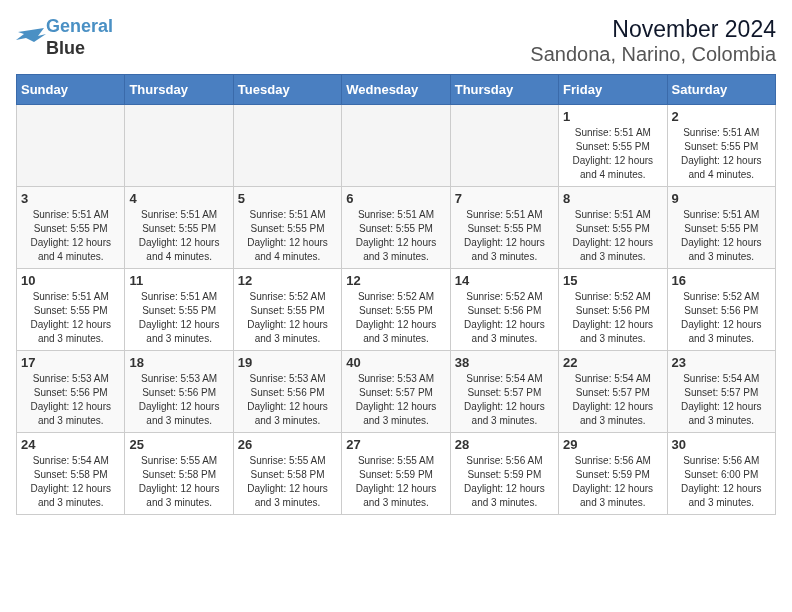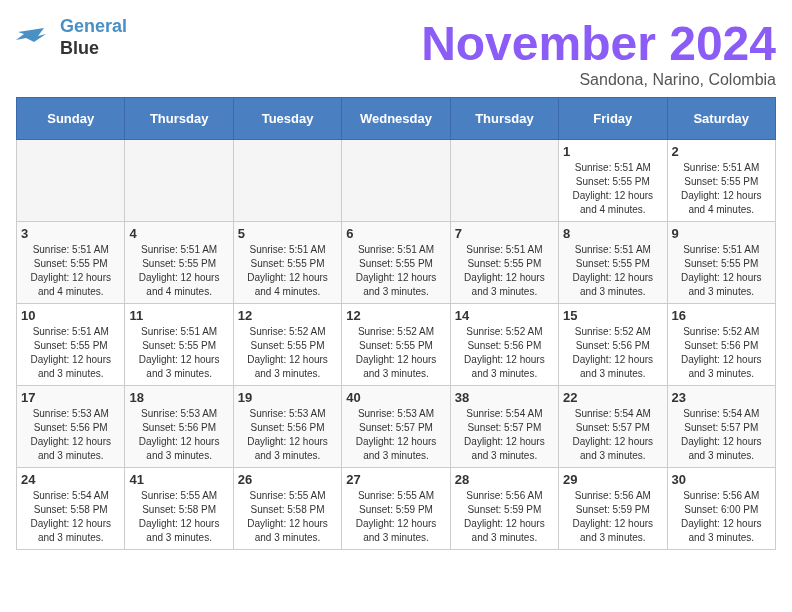--- a/index.html
+++ b/index.html
@@ -12,59 +12,59 @@
     }
     .header-area {
       display: flex;
       justify-content: space-between;
       align-items: flex-start;
       margin-bottom: 8px;
     }
     .logo {
       display: flex;
       align-items: center;
-      gap: 14px;
+      gap: 0;
     }
     .logo-text {
       font-size: 18px;
       font-weight: bold;
       color: #333;
       line-height: 1.2;
     }
     .logo-text span {
       color: #4a90c4;
     }
     .logo-bird {
       width: 30px;
       height: 24px;
     }
     .title-area {
       text-align: right;
     }
     .month-title {
-      font-size: 48px;
-      font-weight: bold;
-      color: #8b5cf6;
+      font-size: 23px;
+      font-weight: normal;
+      color: #0f172a;
     }
     .location-title {
-      font-size: 16px;
+      font-size: 20px;
       color: #555;
     }
     table {
       width: 100%;
       border-collapse: collapse;
       table-layout: fixed;
     }
     th {
       background-color: #4a7fc1;
       color: #fff;
       font-size: 13px;
       font-weight: bold;
-      padding: 13px 4px;
-      text-align: center;
+      padding: 7px 4px;
+      text-align: left;
       border: 1px solid #3a6aaa;
     }
     td {
       border: 1px solid #ccc;
       vertical-align: top;
       padding: 4px;
       font-size: 10.5px;
       color: #333;
       height: 80px;
       background: #fff;
@@ -296,21 +296,21 @@
       </tr>
       <tr>
         <td>
           <span class="day-number">24</span>
           <div class="day-info" style="white-space: pre-line;">Sunrise: 5:54 AM
 Sunset: 5:58 PM
 Daylight: 12 hours
 and 3 minutes.</div>
         </td>
         <td>
-          <span class="day-number">41</span>
+          <span class="day-number">25</span>
           <div class="day-info" style="white-space: pre-line;">Sunrise: 5:55 AM
 Sunset: 5:58 PM
 Daylight: 12 hours
 and 3 minutes.</div>
         </td>
         <td>
           <span class="day-number">26</span>
           <div class="day-info" style="white-space: pre-line;">Sunrise: 5:55 AM
 Sunset: 5:58 PM
 Daylight: 12 hours

